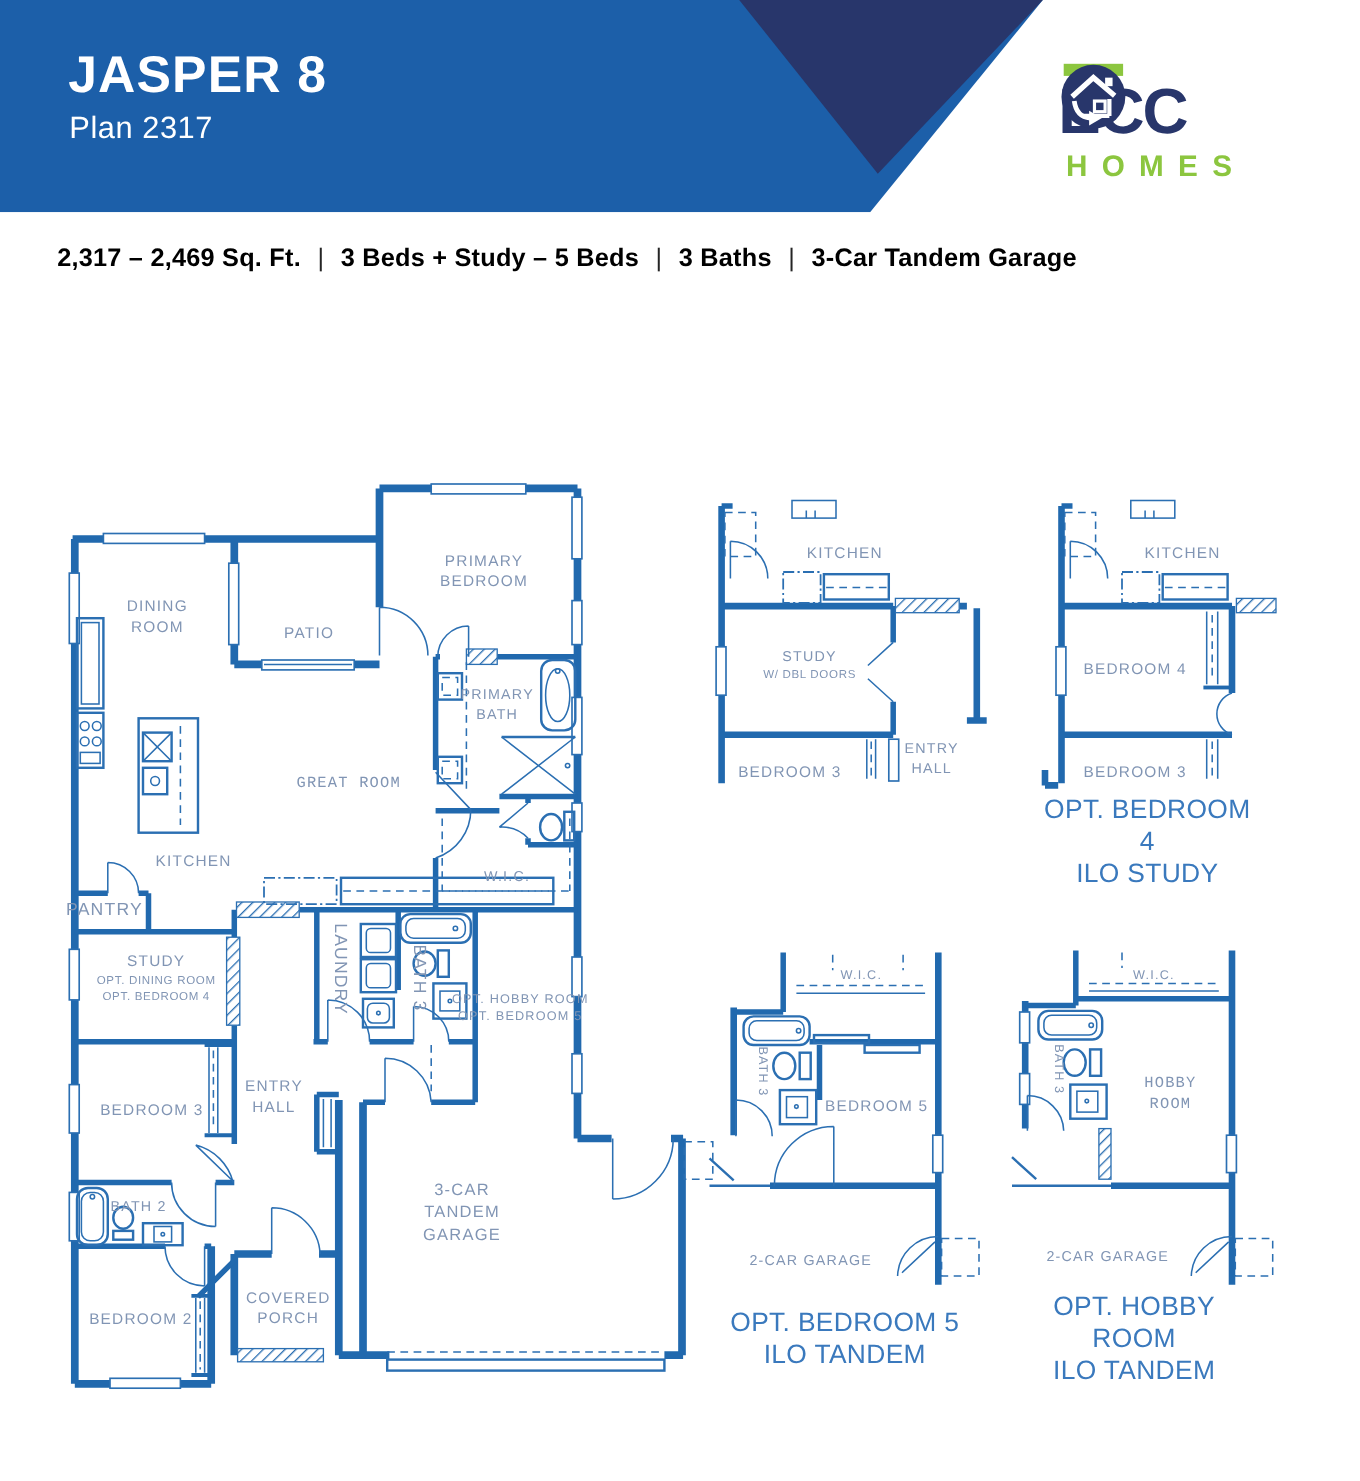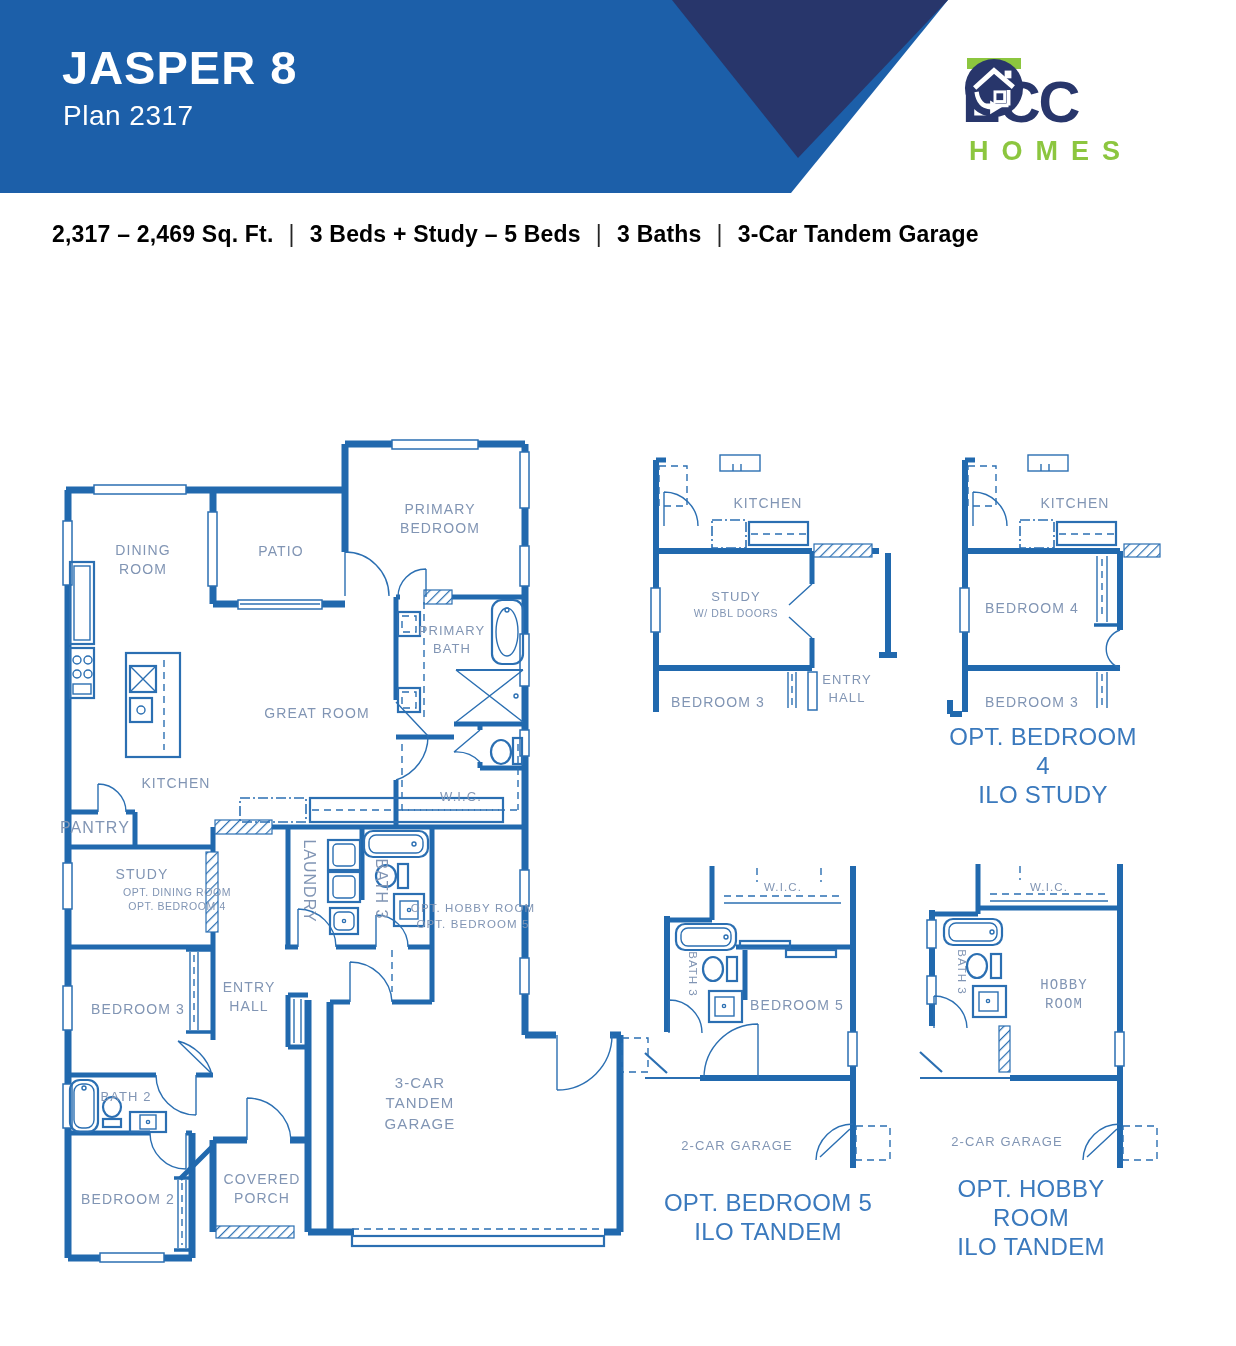--- a/index.html
+++ b/index.html
@@ -333,31 +333,31 @@
       <path class="t1" d="M934,996 V1028 M934,996 A33,33 0 0 1 967,1028"></path>
       <rect class="hat" x="999" y="1026" width="11" height="46"></rect>
       <path class="t2" d="M920,1078 H1010 M920,1052 L942,1072"></path>
       <rect class="dsh" x="1123" y="1126" width="34" height="34"></rect>
       <path class="t1" d="M1083,1160 A37,37 0 0 1 1120,1124 M1087,1157 L1117,1129"></path>
     </g>
   </svg>
 
   <div class="lbl" style="left:143px;top:560px;">DINING
 ROOM</div>
-  <div class="lbl" style="left:281px;top:551px;">PATIO</div>
+  <div class="lbl" style="left:281px;top:575px;">PATIO</div>
   <div class="lbl" style="left:440px;top:519px;">PRIMARY
 BEDROOM</div>
   <div class="lbl s13" style="left:452px;top:640px;">PRIMARY
 BATH</div>
-  <div class="lbl" style="left:317px;top:713px;">GREAT ROOM</div>
+  <div class="lbl" style="left:317px;top:713px;font-family:Liberation Mono, monospace;">GREAT ROOM</div>
   <div class="lbl" style="left:176px;top:783px;">KITCHEN</div>
   <div class="lbl s12" style="left:95px;top:828px;">PANTRY</div>
   <div class="lbl s13" style="left:461px;top:797px;">W.I.C.</div>
   <div class="lbl" style="left:142px;top:874px;">STUDY</div>
-  <div class="lbl s10" style="left:142px;top:899px;margin-left:35px;">OPT. DINING ROOM
+  <div class="lbl s10" style="left:142px;top:899px;">OPT. DINING ROOM
 OPT. BEDROOM 4</div>
   <div class="lbl s12 vert" style="left:309px;top:881px;">LAUNDRY</div>
   <div class="lbl s12 vert" style="left:381px;top:889px;">BATH 3</div>
   <div class="lbl s11" style="left:473px;top:917px;">OPT. HOBBY ROOM
 OPT. BEDROOM 5</div>
   <div class="lbl" style="left:249px;top:997px;">ENTRY
 HALL</div>
   <div class="lbl" style="left:138px;top:1009px;">BEDROOM 3</div>
   <div class="lbl s13" style="left:126px;top:1097px;">BATH 2</div>
   <div class="lbl" style="left:128px;top:1199px;">BEDROOM 2</div>

